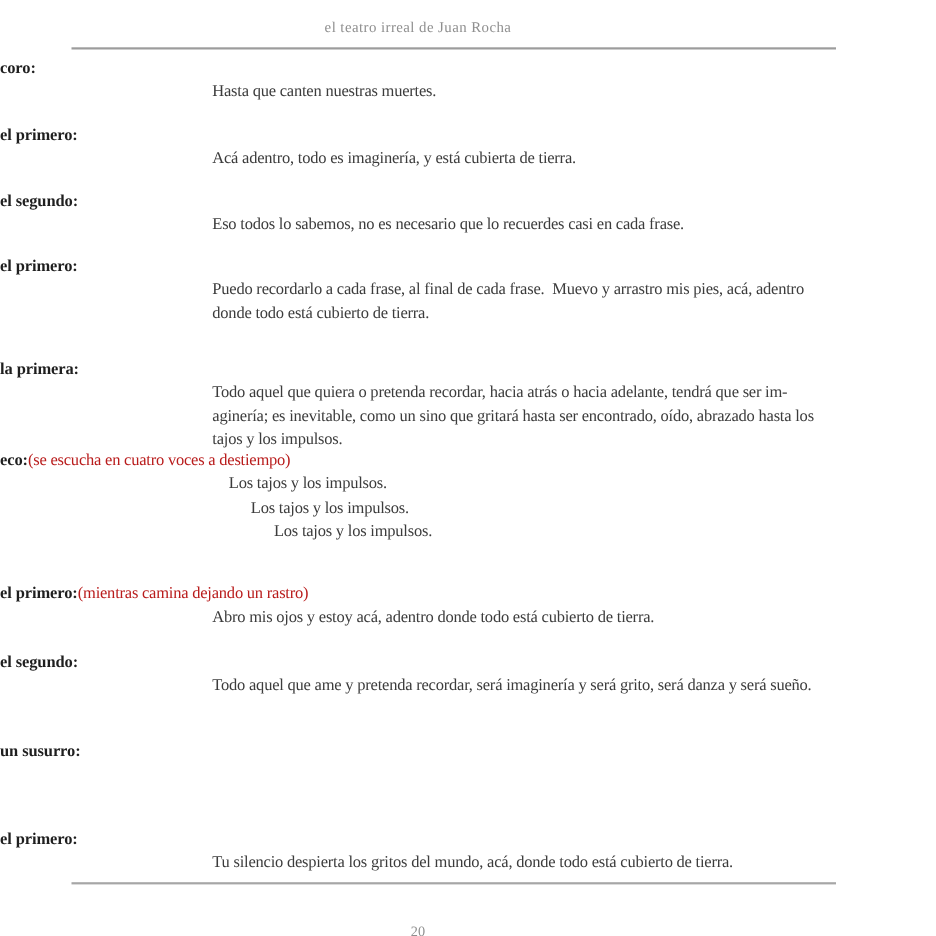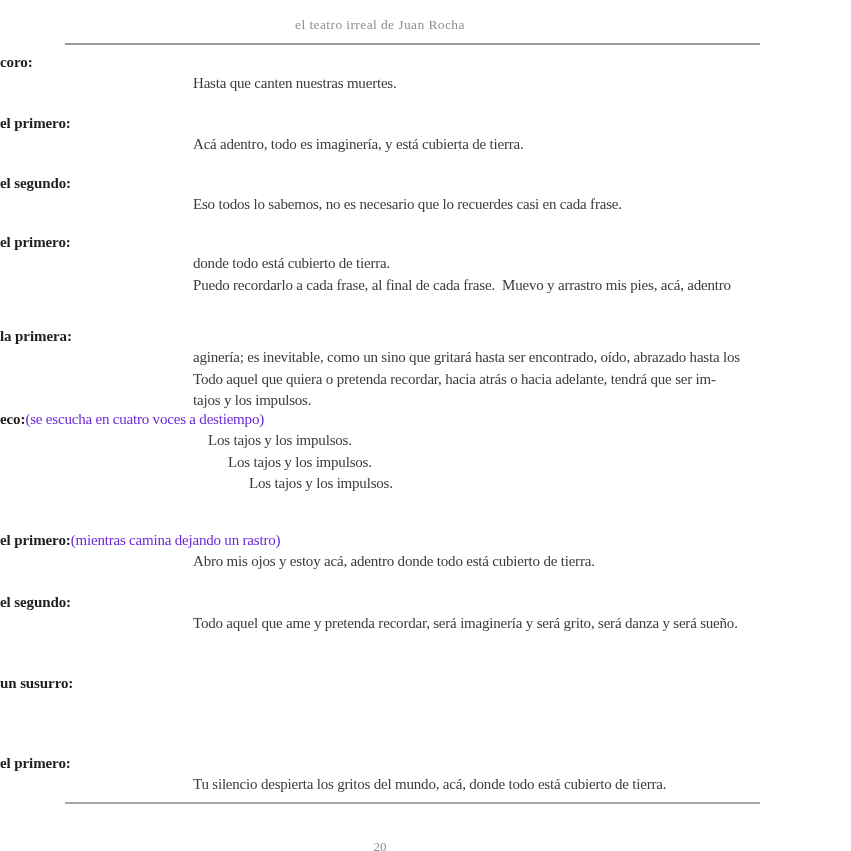--- a/index.html
+++ b/index.html
@@ -61,21 +61,21 @@
     color: #2e2e2e;
     white-space: pre;
   }
   .label {
     font-weight: 700;
     color: #1f1f1f;
     letter-spacing: -0.1px;
   }
   .paren {
     font-weight: 400;
-    color: #6d28d9;
+    color: #b91c1c;
     letter-spacing: -0.2px;
     text-align: right;
   }
   .dialogue {
     padding-left: 193px;
     padding-right: 40px;
   }
   .dline {
     font-size: 15px;
     line-height: 21.5px;
@@ -114,30 +114,30 @@
   <div class="speech" style="top:173px">
     <div class="labelrow"><span class="label">el segundo:</span></div>
     <div class="dialogue">
       <div class="dline">Eso todos lo sabemos, no es necesario que lo recuerdes casi en cada frase.</div>
     </div>
   </div>
 
   <div class="speech" style="top:232px">
     <div class="labelrow"><span class="label">el primero:</span></div>
     <div class="dialogue">
+      <div class="dline">Puedo recordarlo a cada frase, al final de cada frase.  Muevo y arrastro mis pies, acá, adentro</div>
       <div class="dline">donde todo está cubierto de tierra.</div>
-      <div class="dline">Puedo recordarlo a cada frase, al final de cada frase.  Muevo y arrastro mis pies, acá, adentro</div>
     </div>
   </div>
 
   <div class="speech" style="top:326px">
     <div class="labelrow"><span class="label">la primera:</span></div>
     <div class="dialogue">
+      <div class="dline">Todo aquel que quiera o pretenda recordar, hacia atrás o hacia adelante, tendrá que ser im-</div>
       <div class="dline">aginería; es inevitable, como un sino que gritará hasta ser encontrado, oído, abrazado hasta los</div>
-      <div class="dline">Todo aquel que quiera o pretenda recordar, hacia atrás o hacia adelante, tendrá que ser im-</div>
       <div class="dline">tajos y los impulsos.</div>
     </div>
   </div>
 
   <div class="speech speech-eco" style="top:409px">
     <div class="labelrow"><span class="label">eco:</span><span class="paren">(se escucha en cuatro voces a destiempo)</span></div>
     <div class="dialogue">
       <div class="dline eline0">Los tajos y los impulsos.</div>
       <div class="dline eline1">Los tajos y los impulsos.</div>
       <div class="dline eline2">Los tajos y los impulsos.</div>

